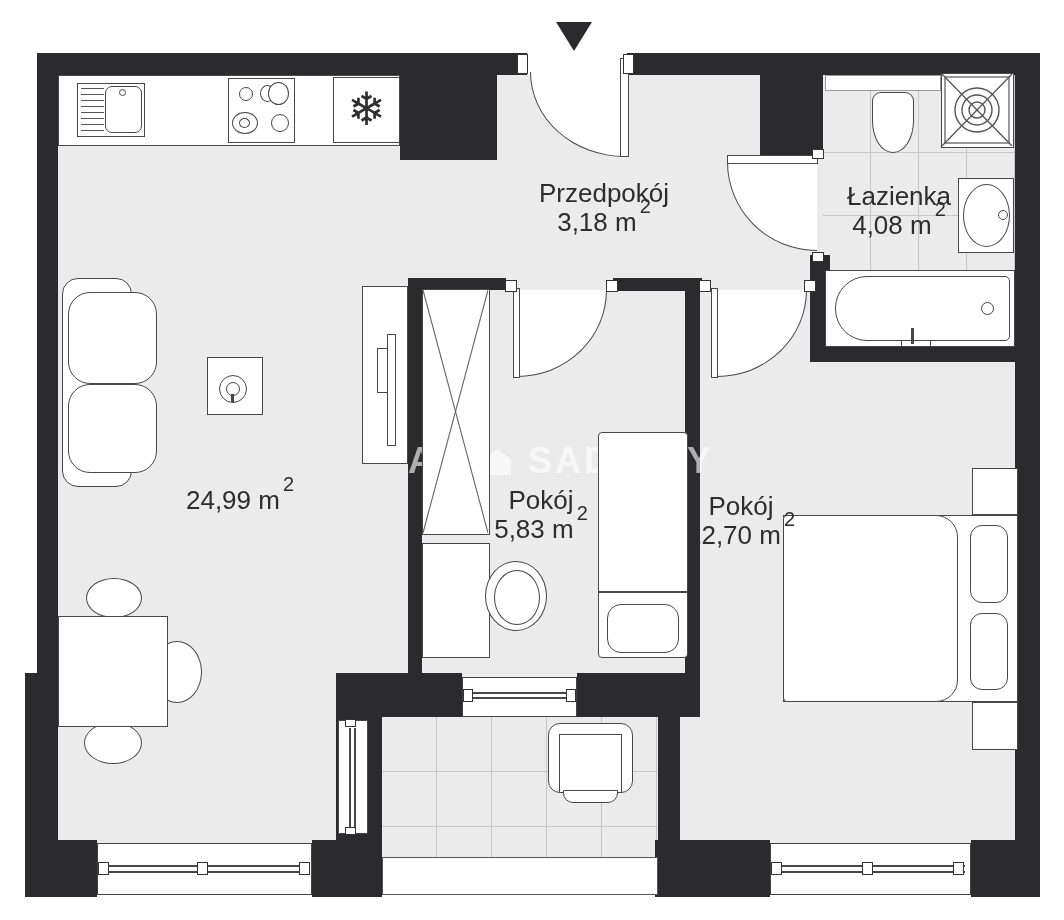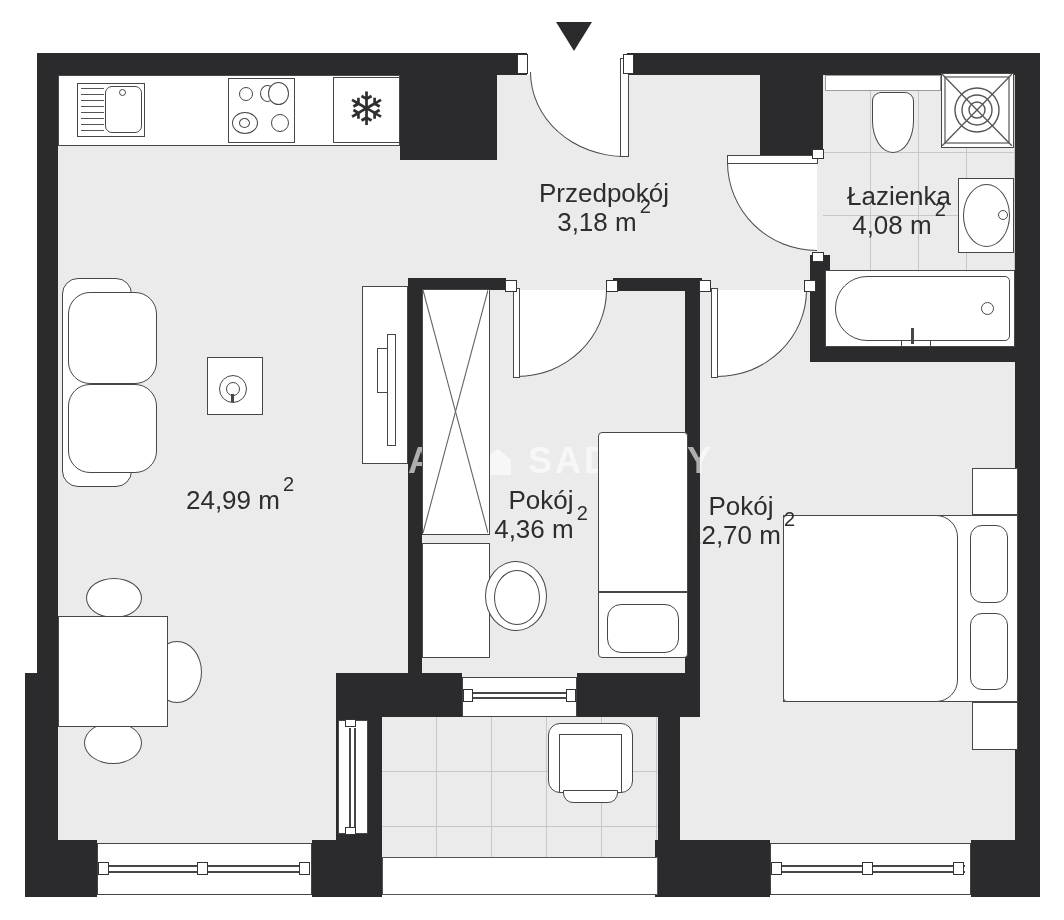--- a/index.html
+++ b/index.html
@@ -200,20 +200,20 @@
   <div class="lbl" style="left:604px;top:179px">
     <div>Przedpokój</div>
     <div><span>3,18 m</span><sup>2</sup></div>
   </div>
   <div class="lbl" style="left:899px;top:182px">
     <div>Łazienka</div>
     <div><span>4,08 m</span><sup>2</sup></div>
   </div>
   <div class="lbl" style="left:541px;top:486px">
     <div>Pokój</div>
-    <div><span>4,36 m</span><sup>2</sup></div>
+    <div><span>5,83 m</span><sup>2</sup></div>
   </div>
   <div class="lbl" style="left:741px;top:492px">
     <div>Pokój</div>
     <div><span>12,70 m</span><sup>2</sup></div>
   </div>
 
 </div>
 
 </body></html>

